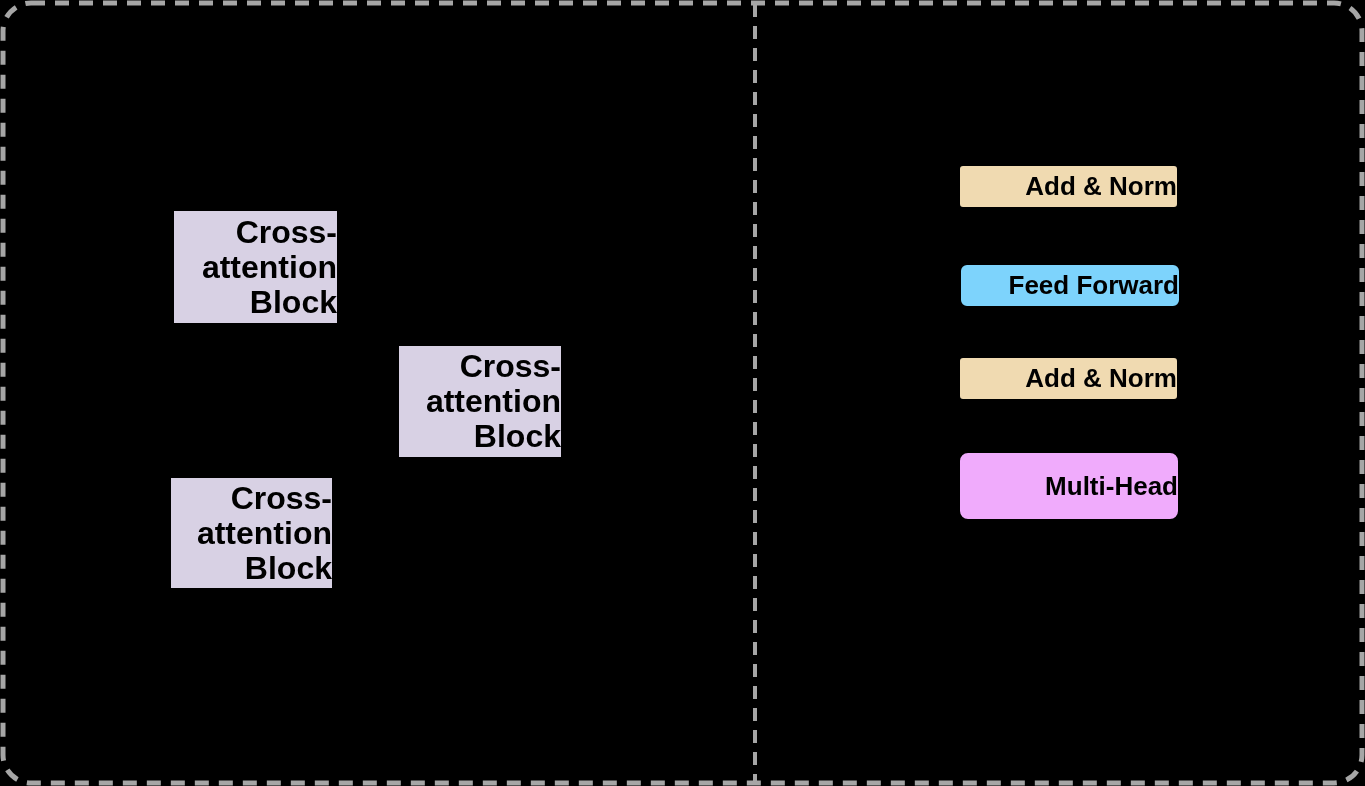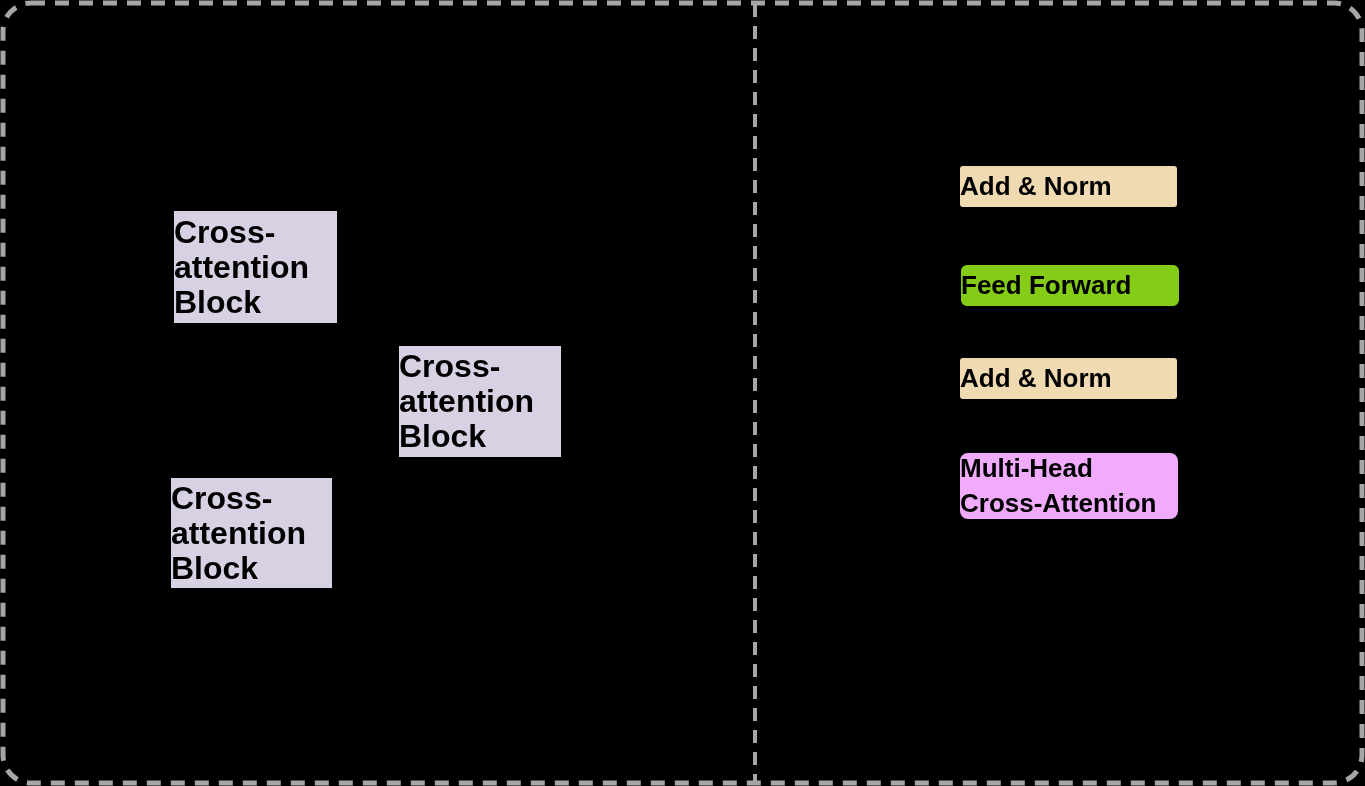--- a/index.html
+++ b/index.html
@@ -21,21 +21,21 @@
     left: 0;
     top: 0;
     width: 1365px;
     height: 786px;
     display: block;
   }
   .block {
     position: absolute;
     display: flex;
     flex-direction: column;
-    align-items: flex-start;
+    align-items: flex-end;
     justify-content: center;
     text-align: center;
     color: #000000;
     font-weight: 700;
     box-sizing: border-box;
   }
   .block .line {
     display: block;
     white-space: nowrap;
   }
@@ -83,26 +83,25 @@
   <div class="block ca-block ca-block-3" style="background-color: rgb(216, 209, 228);">
     <span class="line">Cross-</span>
     <span class="line">attention</span>
     <span class="line">Block</span>
   </div>
 
   <div class="block r-block r-block-1" style="background-color: rgb(240, 218, 177);">
     <span class="line">Add &amp; Norm</span>
   </div>
 
-  <div class="block r-block r-block-2" style="background-color: #84cc16;">
+  <div class="block r-block r-block-2" style="background-color: #7dd3fc;">
     <span class="line">Feed Forward</span>
   </div>
 
   <div class="block r-block r-block-3" style="background-color: rgb(240, 218, 177);">
     <span class="line">Add &amp; Norm</span>
   </div>
 
   <div class="block r-block r-block-4" style="background-color: #f0abfc;">
     <span class="line">Multi-Head</span>
-    <span class="line">Cross-Attention</span>
   </div>
 
 </div>
 
 </body></html>

